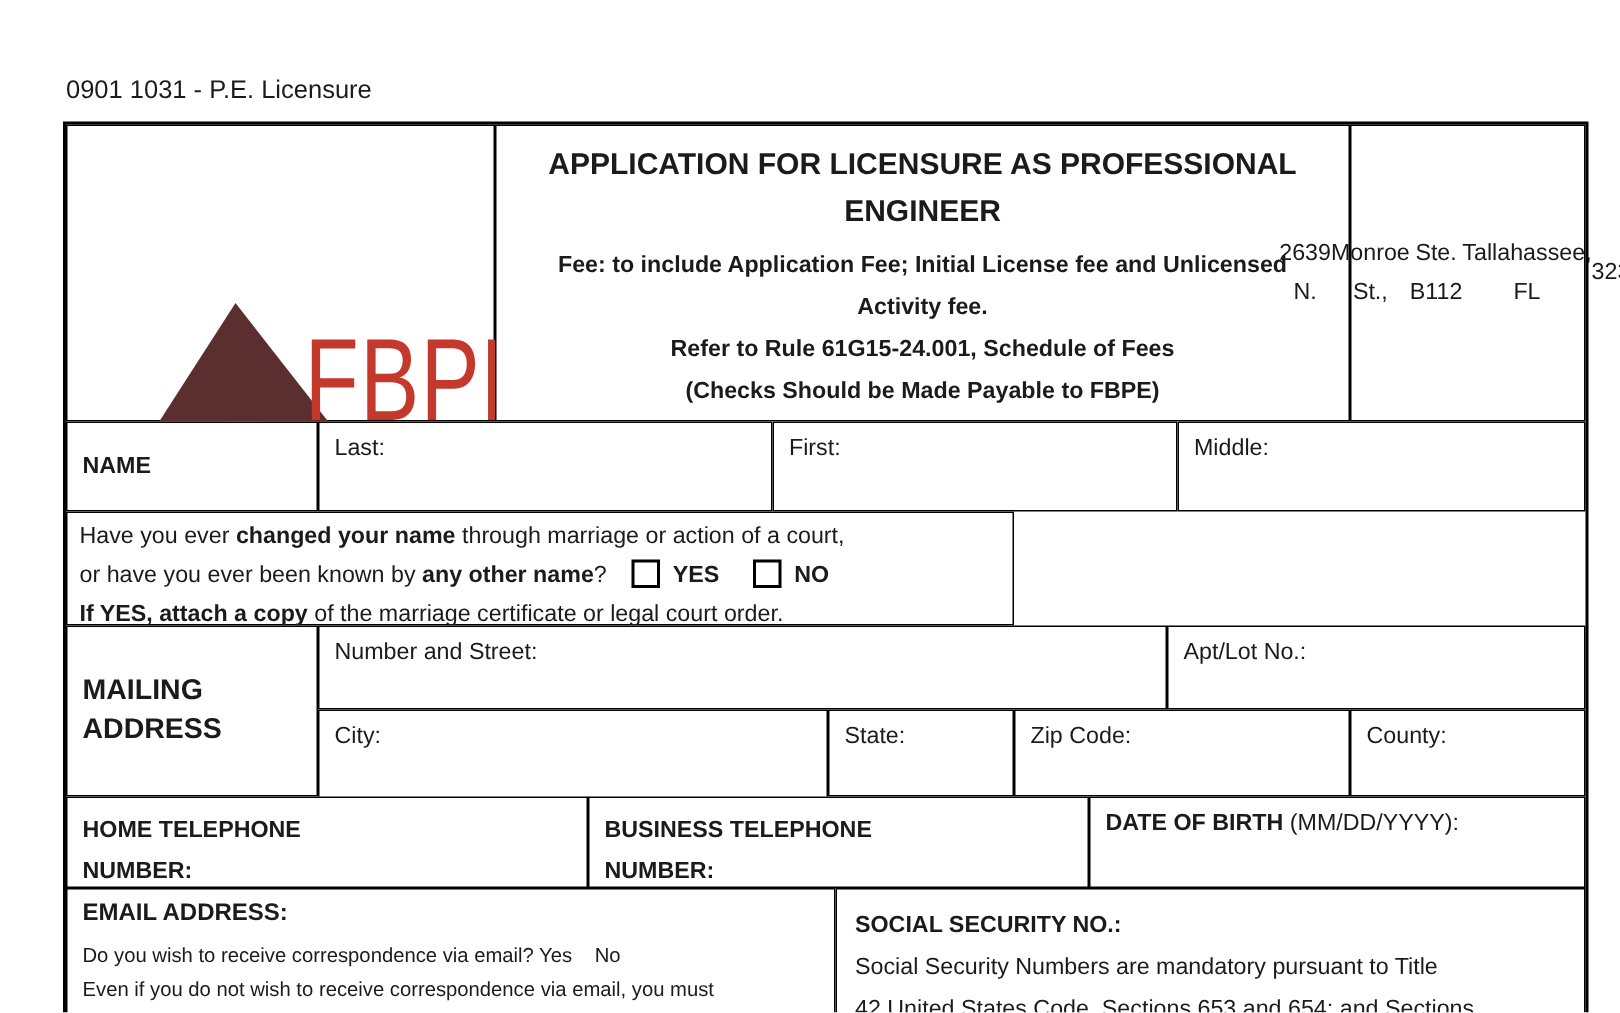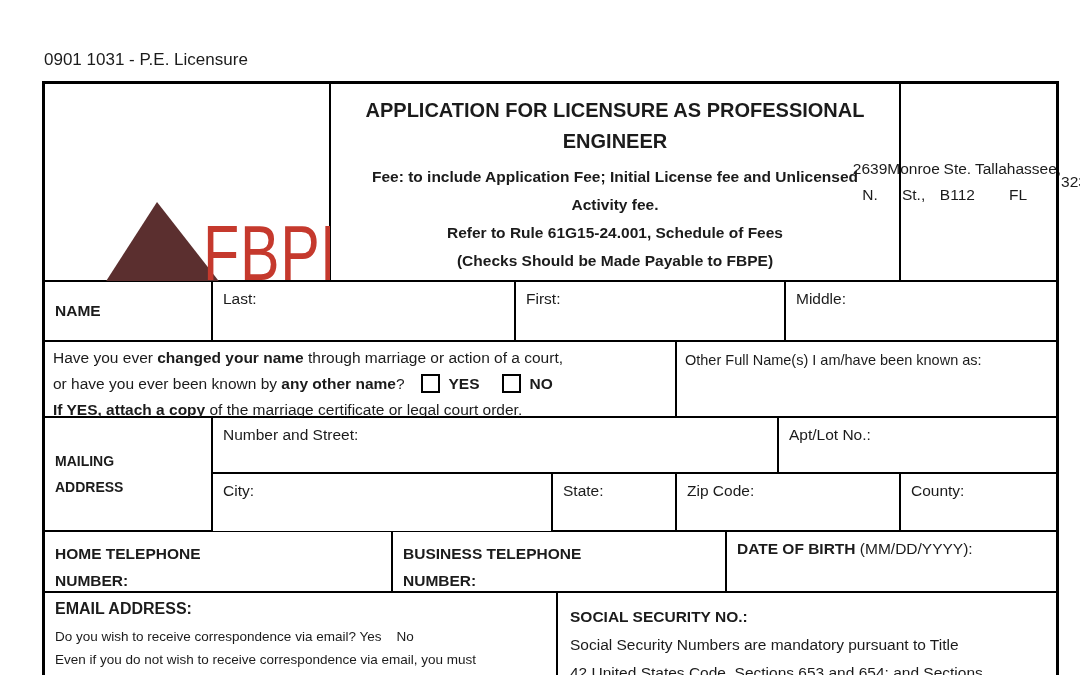--- a/index.html
+++ b/index.html
@@ -44,21 +44,21 @@
   .other-cell    { left:676px; top:341px; width:381px; height:76px; padding:10px 8px; font-size:14.5px; }
   .b { font-weight:bold; }
   .checkbox { display:inline-block; width:19px; height:19px; border:2px solid #000; background:#fff;
               vertical-align:-4px; }
   .cb-yes { margin-left:16px; }
   .cb-no  { margin-left:22px; }
   .cb-label { font-weight:bold; margin-left:9px; }
 
   
   .mailing-label-cell { left:44px; top:417px; width:168px; height:114px; display:flex; flex-direction:column;
-                        justify-content:center; padding-left:10px; font-weight:bold; font-size:14px; line-height:26px; }
+                        justify-content:center; padding-left:10px; font-weight:bold; font-size:19px; line-height:26px; }
   .street-cell { left:212px; top:417px; width:566px; height:56px; }
   .apt-cell    { left:778px; top:417px; width:279px; height:56px; }
   .city-cell   { left:212px; top:473px; width:340px; height:72px; }
   .state-cell  { left:552px; top:473px; width:124px; height:58px; }
   .zip-cell    { left:676px; top:473px; width:224px; height:58px; }
   .county-cell { left:900px; top:473px; width:157px; height:58px; }
 
   
   .home-phone-cell     { left:44px;  top:531px; width:348px; height:61px; }
   .business-phone-cell { left:392px; top:531px; width:334px; height:61px; }
@@ -124,23 +124,20 @@
   </div>
   <div class="cell middle-cell">
     <div class="field-label">Middle:</div>
   </div>
 
   <div class="cell question-cell">
     <div><span>Have you ever </span><span class="b">changed your name</span><span> through marriage or action of a court,</span></div>
     <div><span>or have you ever been known by </span><span class="b">any other name</span><span>?</span><span class="checkbox cb-yes"></span><span class="cb-label">YES</span><span class="checkbox cb-no"></span><span class="cb-label">NO</span></div>
     <div><span class="b">If YES, attach a copy</span><span> of the marriage certificate or legal court order.</span></div>
   </div>
-  <div class="cell other-cell">
-    <span>Other Full Name(s) I am/have been known as:</span>
-  </div>
 
   <div class="cell mailing-label-cell">
     <div>MAILING</div>
     <div>ADDRESS</div>
   </div>
   <div class="cell street-cell">
     <div class="field-label">Number and Street:</div>
   </div>
   <div class="cell apt-cell">
     <div class="field-label">Apt/Lot No.:</div>

